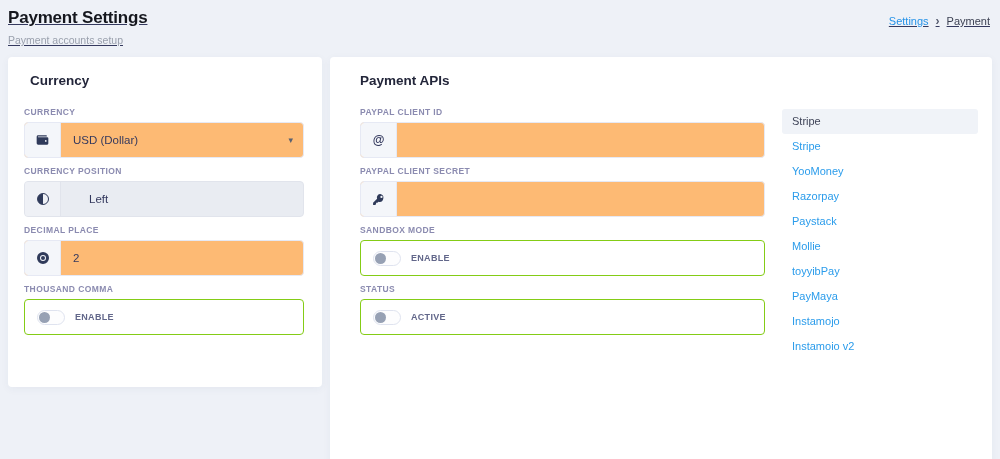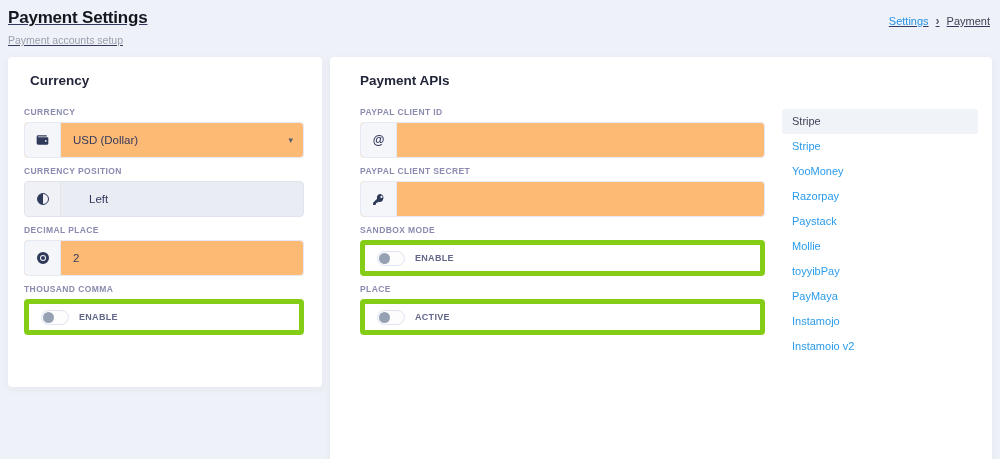--- a/index.html
+++ b/index.html
@@ -32,21 +32,21 @@
   .field-label { font-size:8.5px; font-weight:700; letter-spacing:.4px; color:#8b8bb0; margin-bottom:5px; }
 
   .input-group { display:flex; align-items:center; height:36px; border:1px solid #e6e9f4; border-radius:4px; background:#fdba74; }
   .input-group .icon-box { width:36px; height:100%; flex:none; display:flex; align-items:center; justify-content:center; background:#f4f6fa; border-right:1px solid #e6e9f4; border-radius:3px 0 0 3px; }
   .input-group .value-text { padding-left:12px; font-size:11.5px; color:#34395e; }
   .input-group input { flex:1; border:none; outline:none; background:transparent; padding-left:12px; font-size:11.5px; color:#34395e; font-family:"Liberation Sans",sans-serif; }
   .input-group .caret { margin-left:auto; margin-right:10px; color:#5a6170; font-size:9px; }
   .input-group.readonly { background:#e9ecf2; border-color:#e1e4ec;gap:16px; }
   .input-group.readonly .icon-box { background:#eff1f6; border-right-color:#e1e4ec; }
 
-  .toggle-box { display:flex; align-items:center; height:36px; border:5px solid #84cc16; border-radius:4px; padding-left:12px; gap:10px; background:#fff; }
+  .toggle-box { display:flex; align-items:center; height:36px; border:1px solid #84cc16; border-radius:4px; padding-left:12px; gap:10px; background:#fff; }
   .switch { width:28px; height:15px; border:1px solid #dfe3ef; border-radius:9px; background:#fdfdfe; position:relative; flex:none; cursor:pointer; }
   .switch .knob { position:absolute; left:1px; top:1px; width:11px; height:11px; border-radius:50%; background:#97a1b4; }
   .toggle-label { font-size:9px; font-weight:700; letter-spacing:.3px; color:#62678a; }
 
   
   .adjust-icon { width:12px; height:12px; border:1.5px solid #2f3a5a; border-radius:50%; background:linear-gradient(90deg,#2f3a5a 50%,transparent 50%); }
   .dotcircle-icon { width:12px; height:12px; border:3px solid #2f3a5a; border-radius:50%; position:relative; }
   .dotcircle-icon::after { content:""; position:absolute; left:1px; top:1px; width:4px; height:4px; border-radius:50%; background:#2f3a5a; }
   .at-icon { font-size:12px; font-weight:600; color:#34395e; }
 
@@ -158,21 +158,21 @@
           <div class="field-label">SANDBOX MODE</div>
           <div class="toggle-box">
             <span class="switch">
                 <span class="knob"></span>
               </span>
             <span class="toggle-label">ENABLE</span>
           </div>
         </div>
 
         <div class="field">
-          <div class="field-label">PLACE</div>
+          <div class="field-label">STATUS</div>
           <div class="toggle-box">
             <span class="switch">
                 <span class="knob"></span>
               </span>
             <span class="toggle-label">ACTIVE</span>
           </div>
         </div>
 
       </div>
 

